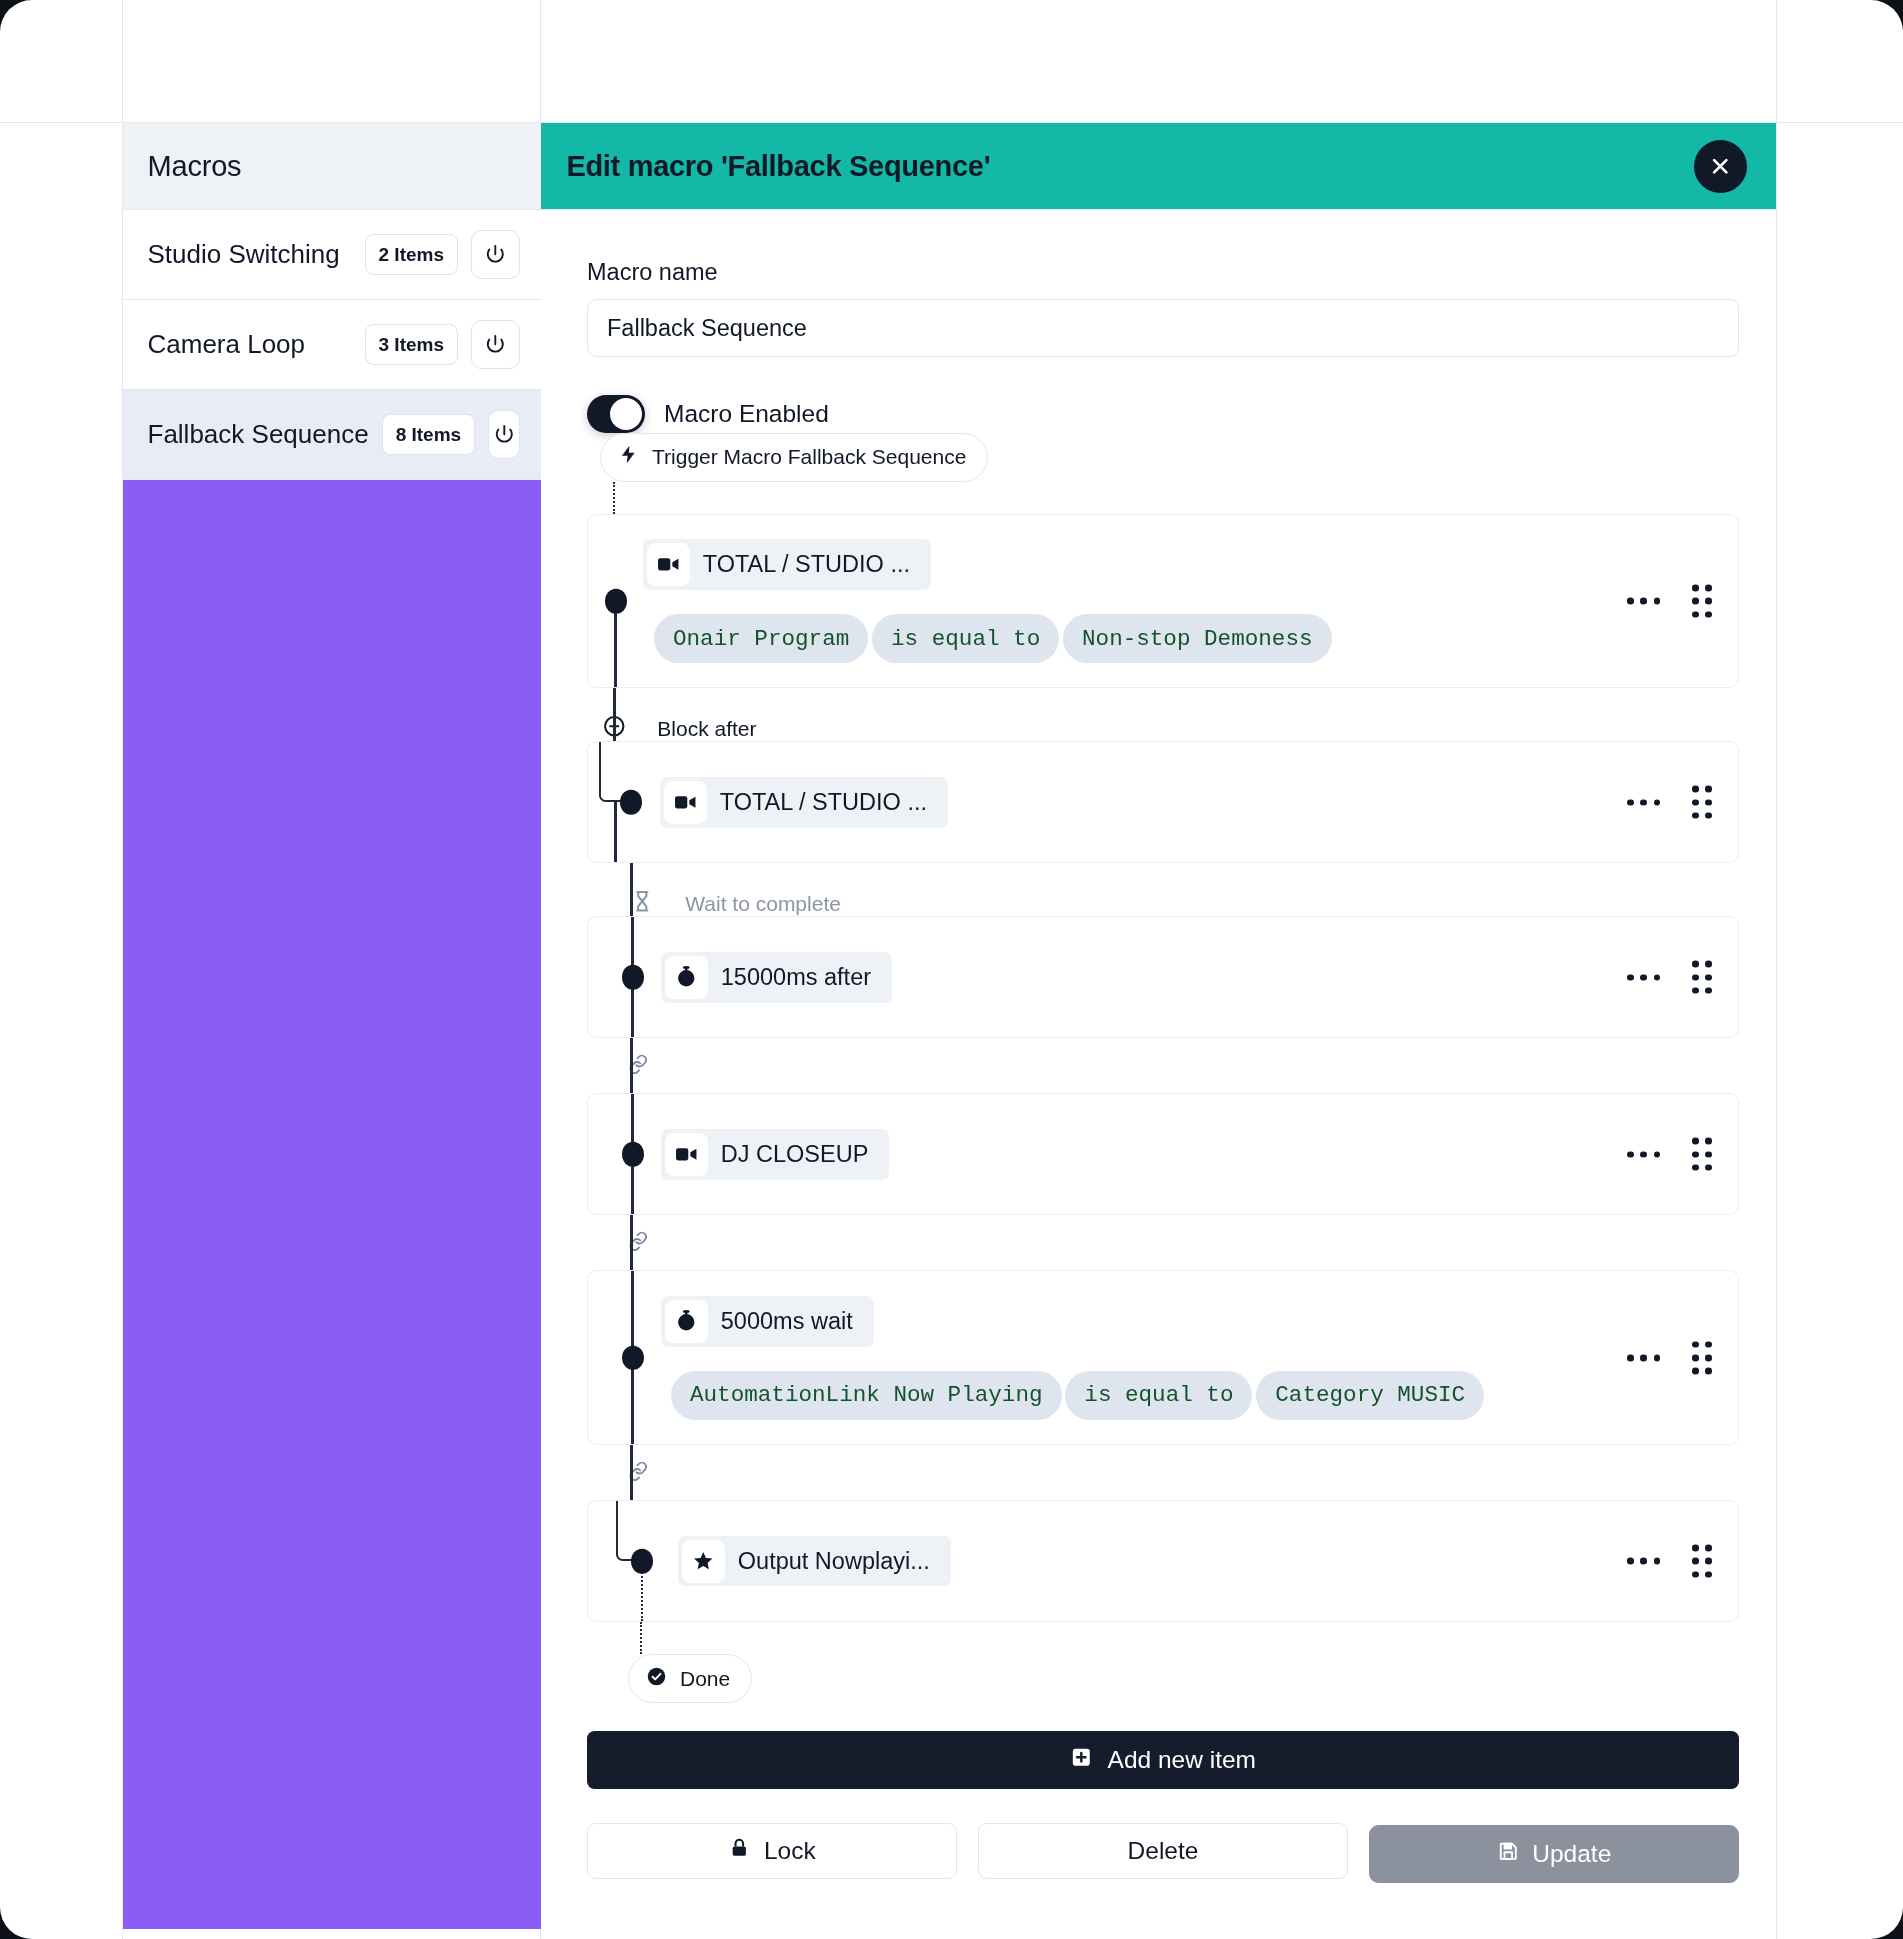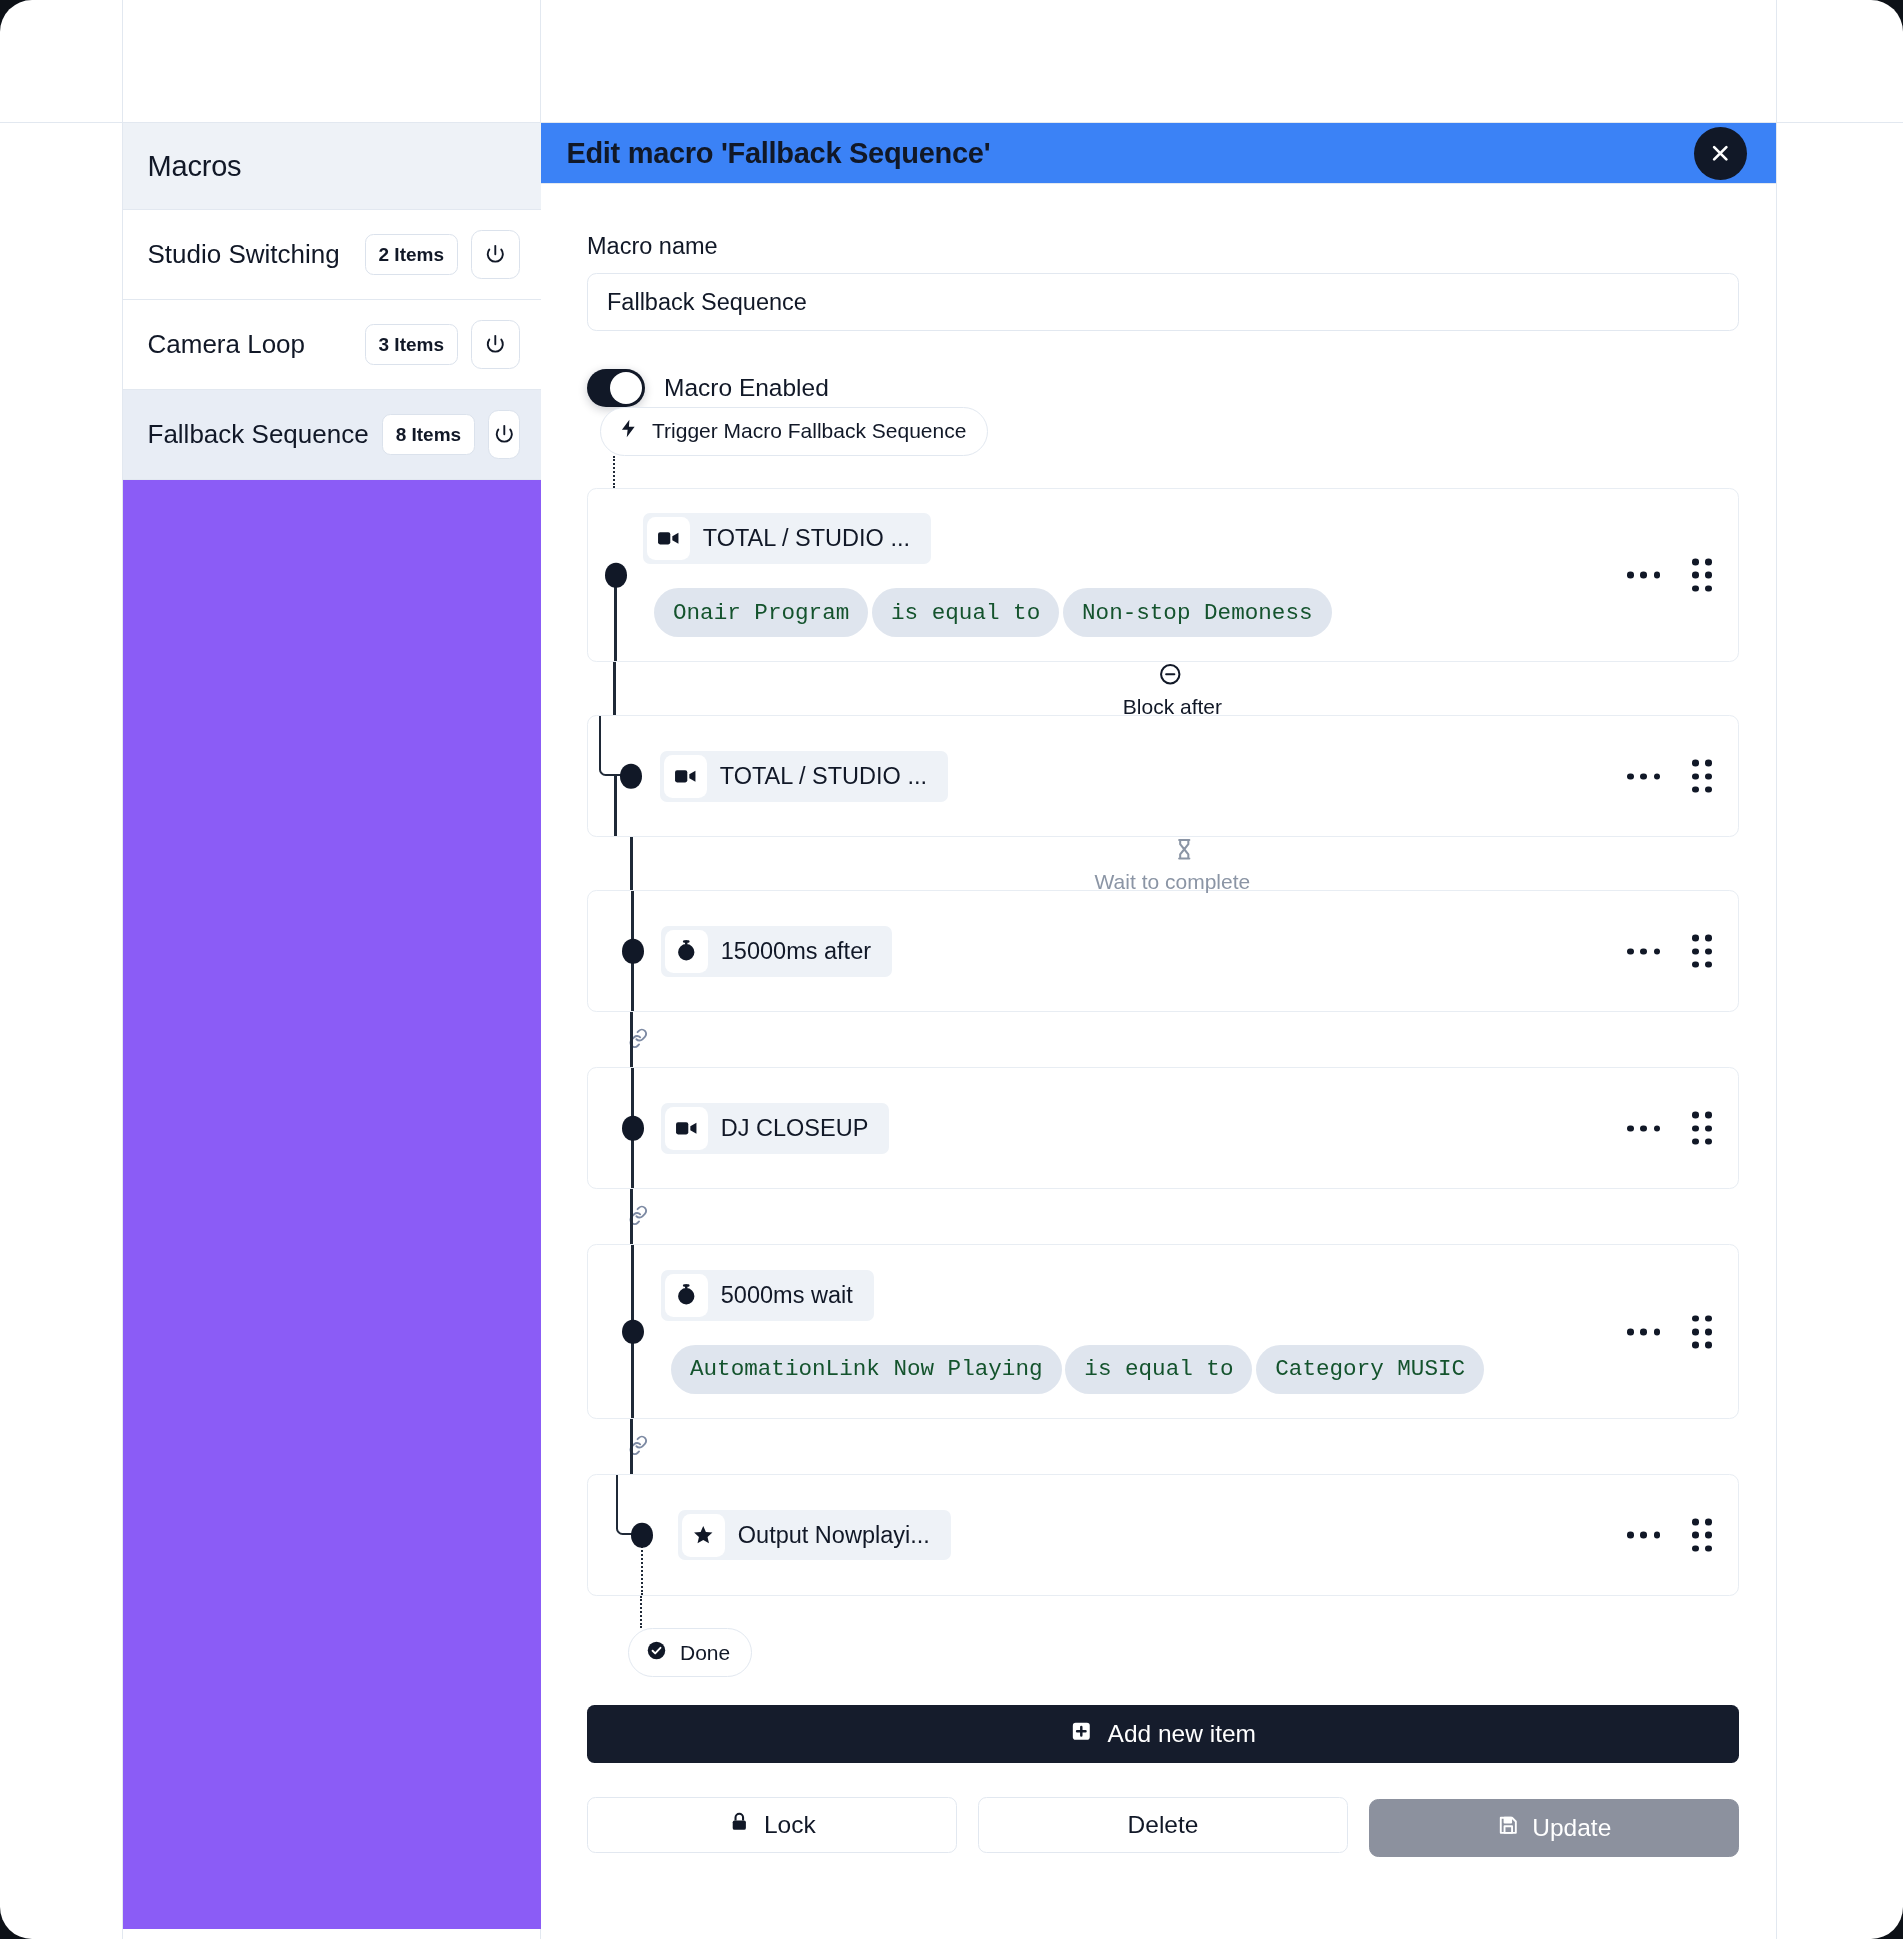--- a/index.html
+++ b/index.html
@@ -100,22 +100,22 @@
   
   #main {
     position: absolute;
     left: 541px;
     top: 123px;
     right: 127px;
     bottom: 0;
     background: #ffffff;
   }
   #main-header {
-    height: 61px;
-    background: #3b82f6;
+    height: 87px;
+    background: #14b8a6;
     border-bottom: 0.9px solid #e2e8f0;
     display: flex;
     align-items: center;
     padding: 0 29px 0 25.4px;
   }
   #main-title {
     flex: 1;
     font-size: 29px;
     font-weight: bold;
     color: #111827;
@@ -216,24 +216,23 @@
   .connector .seg.dotted {
     width: 0;
     border-left: 2.8px dotted #1f2937;
     background: none;
   }
 
   .label-connector {
     position: relative;
     height: 53px;
     display: flex;
-    align-items: center;
+    align-items: flex-end;
     padding-left: 15px;
-    gap: 5px;
-    flex-direction: column;
+    gap: 27px;
   }
   .label-connector .seg {
     position: absolute;
     left: 26px;
     top: 0; bottom: 0;
     width: 2.8px;
     background: #1f2937;
   }
   .label-connector svg { width: 24.5px; height: 24.5px; z-index: 2; }
   .label-connector .lbl {

